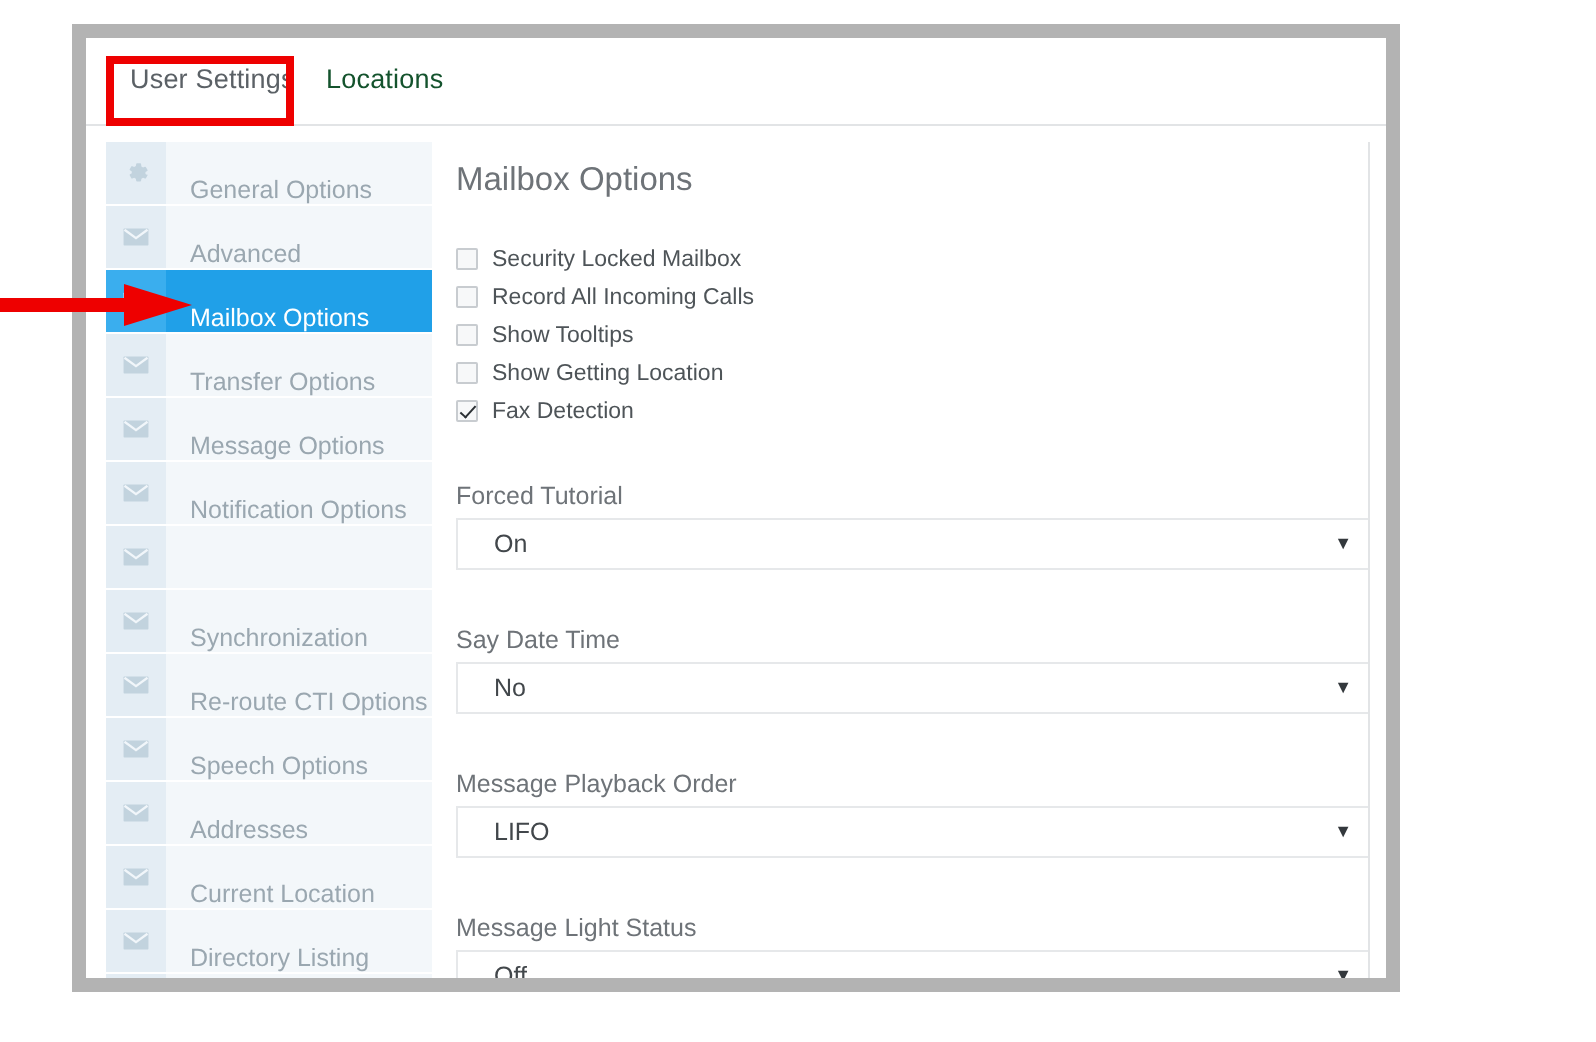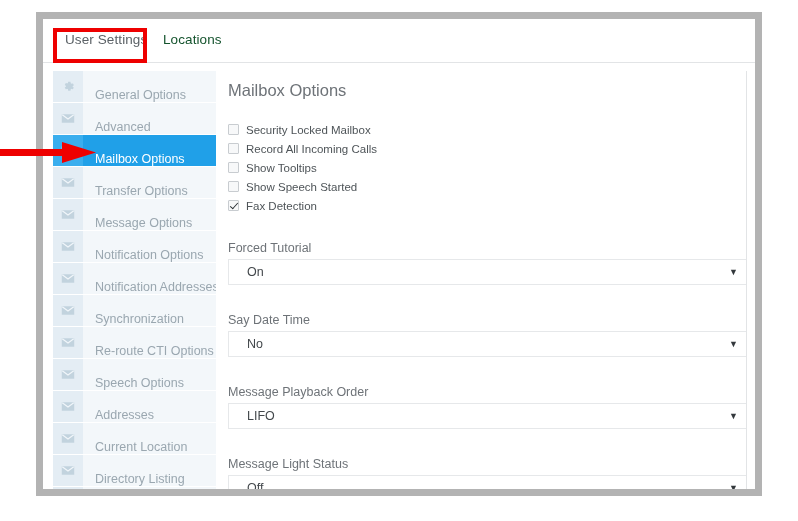--- a/index.html
+++ b/index.html
@@ -14,21 +14,21 @@
     height: 521px;
     overflow: hidden;
     background: #ffffff;
   }
 
   
   .window-frame {
     position: absolute;
     left: 36px;
     top: 12px;
-    width: 726px;
+    width: 664px;
     height: 484px;
     border: 7px solid #b3b3b3;
     background: #ffffff;
     box-sizing: border-box;
   }
   .window-inner {
     position: absolute;
     left: 0; top: 0;
     width: 100%; height: 100%;
     background: #ffffff;
@@ -310,21 +310,20 @@
               </div>
               <div class="side-label">Notification Options</div>
             </div>
             <div class="side-item">
               <div class="side-icon">
                 <svg width="14" height="11" viewBox="0 0 18 13" fill="none" stroke="currentColor" stroke-width="1.6">
                   <rect x="1" y="1" width="16" height="11" rx="0.5" fill="currentColor" stroke="none"></rect>
                   <path d="M1.6 1.8 L9 7.2 L16.4 1.8" stroke="#f1f6fa" stroke-width="1.5" fill="none"></path>
                 </svg>
               </div>
-              <div class="side-label">Notification Addresses</div>
             </div>
             <div class="side-item">
               <div class="side-icon">
                 <svg width="14" height="11" viewBox="0 0 18 13" fill="none" stroke="currentColor" stroke-width="1.6">
                   <rect x="1" y="1" width="16" height="11" rx="0.5" fill="currentColor" stroke="none"></rect>
                   <path d="M1.6 1.8 L9 7.2 L16.4 1.8" stroke="#f1f6fa" stroke-width="1.5" fill="none"></path>
                 </svg>
               </div>
               <div class="side-label">Synchronization</div>
             </div>
@@ -389,21 +388,21 @@
               <label class="check-row">
                 <span class="cbox"></span>
                 <span class="check-label">Record All Incoming Calls</span>
               </label>
               <label class="check-row">
                 <span class="cbox"></span>
                 <span class="check-label">Show Tooltips</span>
               </label>
               <label class="check-row">
                 <span class="cbox"></span>
-                <span class="check-label">Show Speech Started</span>
+                <span class="check-label">Show Getting Location</span>
               </label>
               <label class="check-row">
                 <span class="cbox checked"></span>
                 <span class="check-label">Fax Detection</span>
               </label>
             </div>
 
           <div id="field-list">
               <div class="field">
                 <div class="field-label">Forced Tutorial</div>

